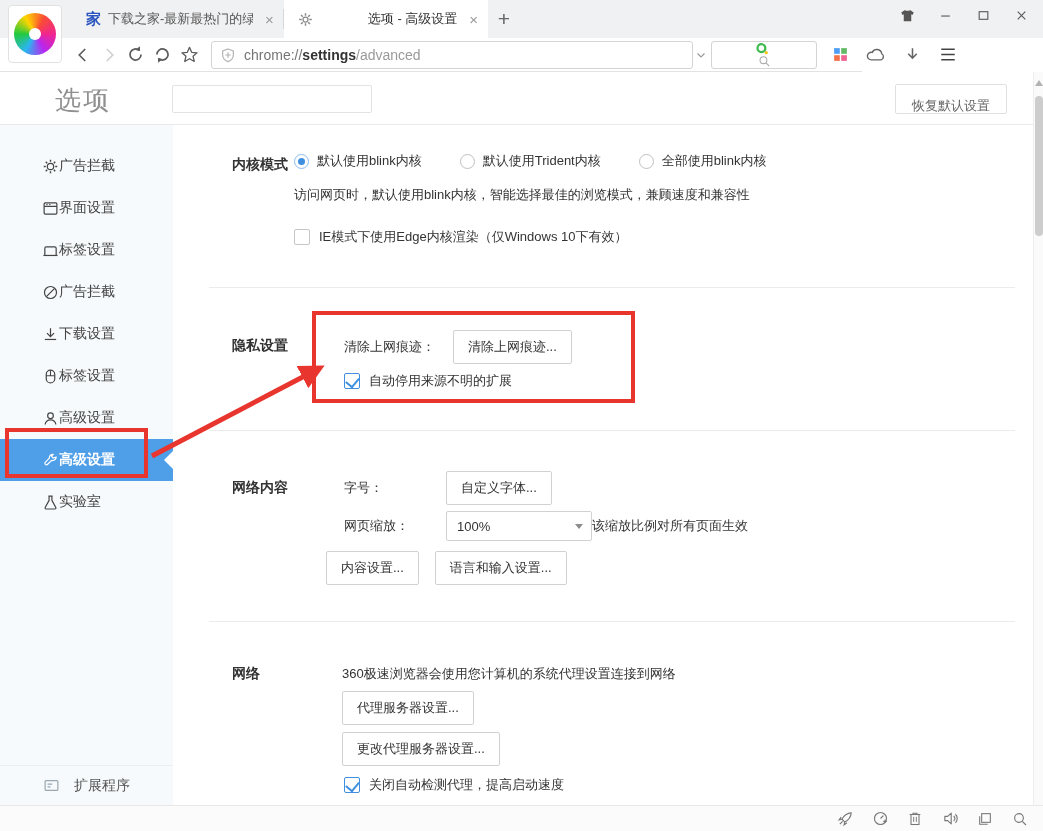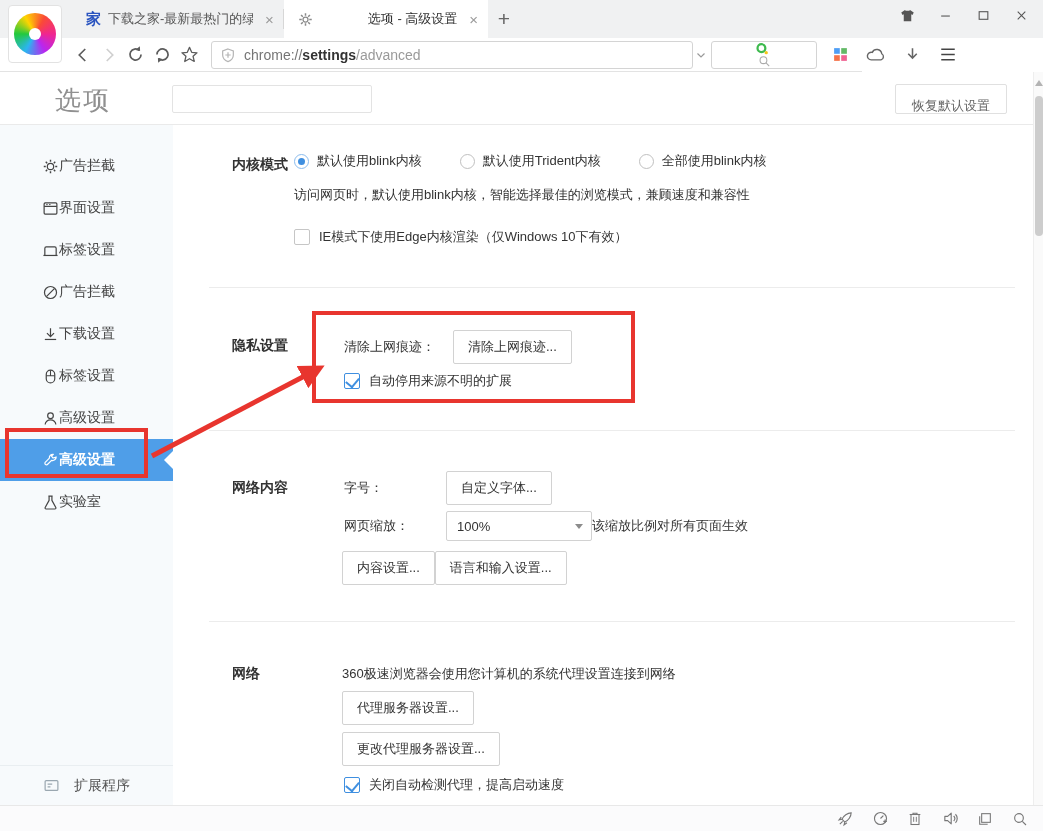--- a/index.html
+++ b/index.html
@@ -360,21 +360,21 @@
       <button class="btn" style="margin-left:63px">自定义字体...</button>
     </div>
     <div class="row" style="left:171px; top:386px">
       <span>网页缩放：</span>
       <span class="select" style="margin-left:37px">
         <span>100%</span>
         <span class="caret"></span>
       </span>
       <span style="margin-left:0">该缩放比例对所有页面生效</span>
     </div>
-    <div class="row" style="left:169px; top:426px; gap:0" id="webcontent-buttons">
+    <div class="row" style="left:153px; top:426px; gap:16px" id="webcontent-buttons">
         <button class="btn">内容设置...</button>
         <button class="btn">语言和输入设置...</button>
       </div>
     <div class="divider" style="top:496px"></div>
 
     <div class="sec-label" style="top:540px">网络</div>
     <div class="row" style="left:169px; top:540px">360极速浏览器会使用您计算机的系统代理设置连接到网络</div>
     <div class="row" style="left:169px; top:566px" id="network-button-0">
         <button class="btn">代理服务器设置...</button>
       </div>

